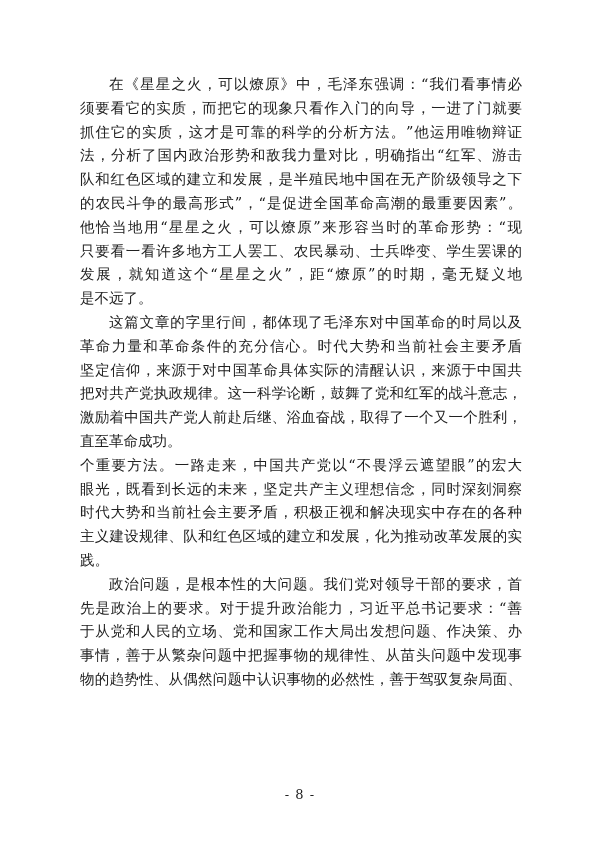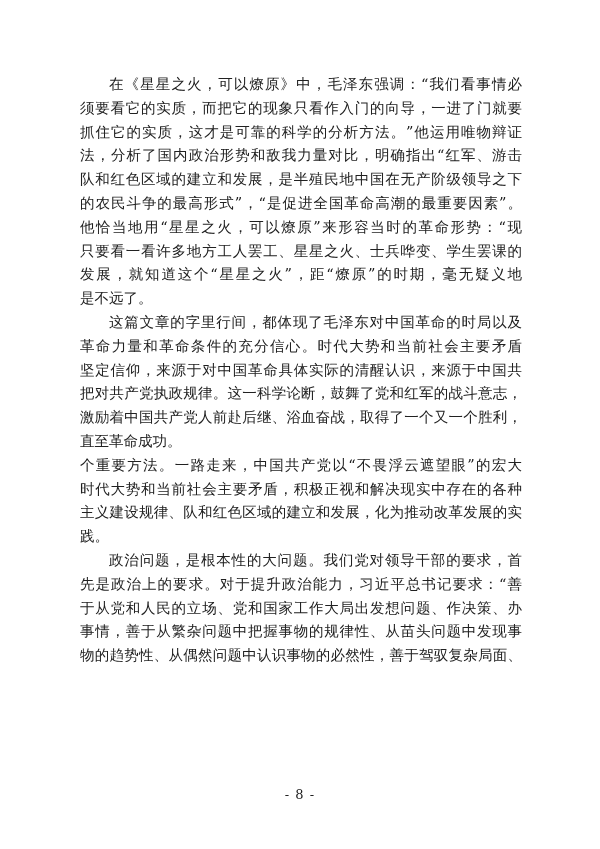--- a/index.html
+++ b/index.html
@@ -67,36 +67,37 @@
   <div class="body-text">
 
     <div class="para">
       <div class="line j indent">在《星星之火，可以燎原》中，毛泽东强调：“我们看事情必</div>
       <div class="line j">须要看它的实质，而把它的现象只看作入门的向导，一进了门就要</div>
       <div class="line j">抓住它的实质，这才是可靠的科学的分析方法。”他运用唯物辩证</div>
       <div class="line j">法，分析了国内政治形势和敌我力量对比，明确指出“红军、游击</div>
       <div class="line j">队和红色区域的建立和发展，是半殖民地中国在无产阶级领导之下</div>
       <div class="line j">的农民斗争的最高形式”，“是促进全国革命高潮的最重要因素”。</div>
       <div class="line j">他恰当地用“星星之火，可以燎原”来形容当时的革命形势：“现</div>
-      <div class="line j">只要看一看许多地方工人罢工、星星之火、士兵哗变、学生罢课的</div>
+      <div class="line j">只要看一看许多地方工人罢工、农民暴动、士兵哗变、学生罢课的</div>
       <div class="line j">发展，就知道这个“星星之火”，距“燎原”的时期，毫无疑义地</div>
       <div class="line l">是不远了。</div>
     </div>
 
     <div class="para">
       <div class="line j indent">这篇文章的字里行间，都体现了毛泽东对中国革命的时局以及</div>
       <div class="line j">革命力量和革命条件的充分信心。时代大势和当前社会主要矛盾</div>
       <div class="line j">坚定信仰，来源于对中国革命具体实际的清醒认识，来源于中国共</div>
       <div class="line j">把对共产党执政规律。这一科学论断，鼓舞了党和红军的战斗意志，</div>
       <div class="line j">激励着中国共产党人前赴后继、浴血奋战，取得了一个又一个胜利，</div>
       <div class="line l">直至革命成功。</div>
     </div>
 
     <div class="para">
       <div class="line j">个重要方法。一路走来，中国共产党以“不畏浮云遮望眼”的宏大</div>
+      <div class="line j">眼光，既看到长远的未来，坚定共产主义理想信念，同时深刻洞察</div>
       <div class="line j">时代大势和当前社会主要矛盾，积极正视和解决现实中存在的各种</div>
       <div class="line j">主义建设规律、队和红色区域的建立和发展，化为推动改革发展的实</div>
       <div class="line l">践。</div>
     </div>
 
     <div class="para">
       <div class="line j indent">政治问题，是根本性的大问题。我们党对领导干部的要求，首</div>
       <div class="line j">先是政治上的要求。对于提升政治能力，习近平总书记要求：“善</div>
       <div class="line j">于从党和人民的立场、党和国家工作大局出发想问题、作决策、办</div>
       <div class="line j">事情，善于从繁杂问题中把握事物的规律性、从苗头问题中发现事</div>

